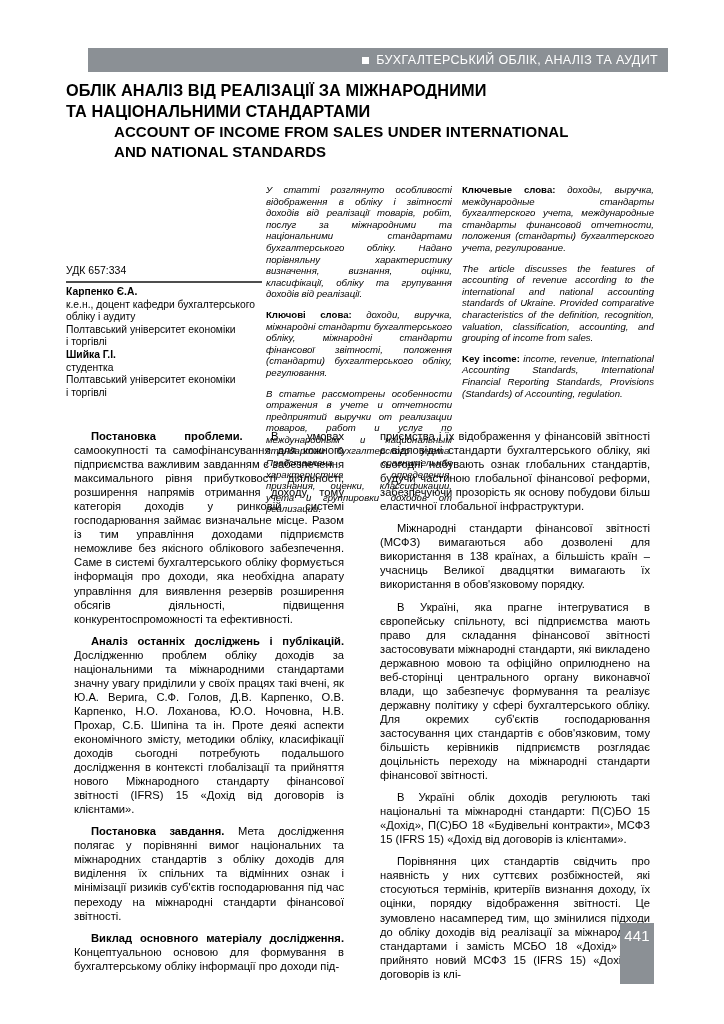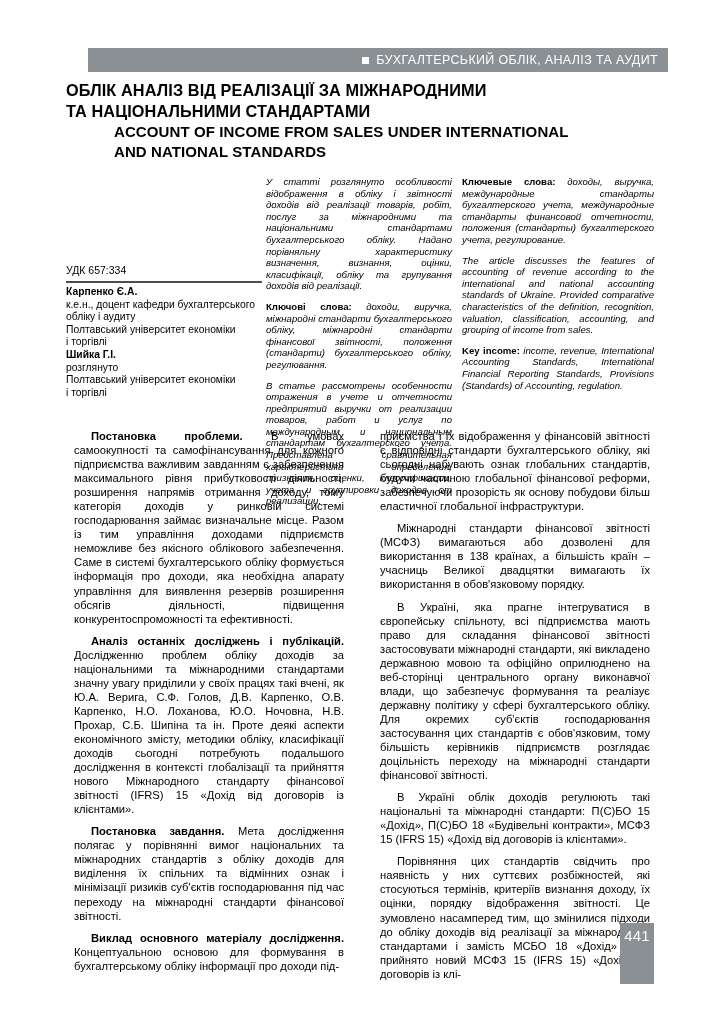--- a/index.html
+++ b/index.html
@@ -107,20 +107,21 @@
     display: block;
   }
 
   
   .abs {
     position: absolute;
     font-style: italic;
     font-size: 9.6px;
     line-height: 11.6px;
     text-align: justify;
+    margin-top: 8px;
   }
   .abs-col1 {
     left: 266px;
     top: 176px;
     width: 186px;
   }
   .abs-col2 {
     left: 462px;
     top: 176px;
     width: 192px;
@@ -207,21 +208,21 @@
   <div class="udk">УДК 657:334</div>
   <div class="udk-rule"></div>
 
   <div class="authors">
     <span class="nm ln">Карпенко Є.А.</span>
     <span class="ln">к.е.н., доцент кафедри бухгалтерського</span>
     <span class="ln">обліку і аудиту</span>
     <span class="ln">Полтавський університет економіки</span>
     <span class="ln">і торгівлі</span>
     <span class="nm ln">Шийка Г.І.</span>
-    <span class="ln">розглянуто</span>
+    <span class="ln">студентка</span>
     <span class="ln">Полтавський університет економіки</span>
     <span class="ln">і торгівлі</span>
   </div>
 
   <div class="abs abs-col1">
     <p>У статті розглянуто особливості відображення в обліку і звітності доходів від реалізації товарів, робіт, послуг за міжнародними та національними стандартами бухгалтерського обліку. Надано порівняльну характеристику визначення, визнання, оцінки, класифікації, обліку та групування доходів від реалізації.</p>
     <p><span class="kw">Ключові слова:</span><span> доходи, виручка, міжнародні стандарти бухгалтерського обліку, міжнародні стандарти фінансової звітності, положення (стандарти) бухгалтерського обліку, регулювання.</span></p>
     <p>В статье рассмотрены особенности отражения в учете и отчетности предприятий выручки от реализации товаров, работ и услуг по международным и национальным стандартам бухгалтерского учета. Представлена сравнительная характеристика определения, признания, оценки, классификации, учета и группировки доходов от реализации.</p>
   </div>
 

